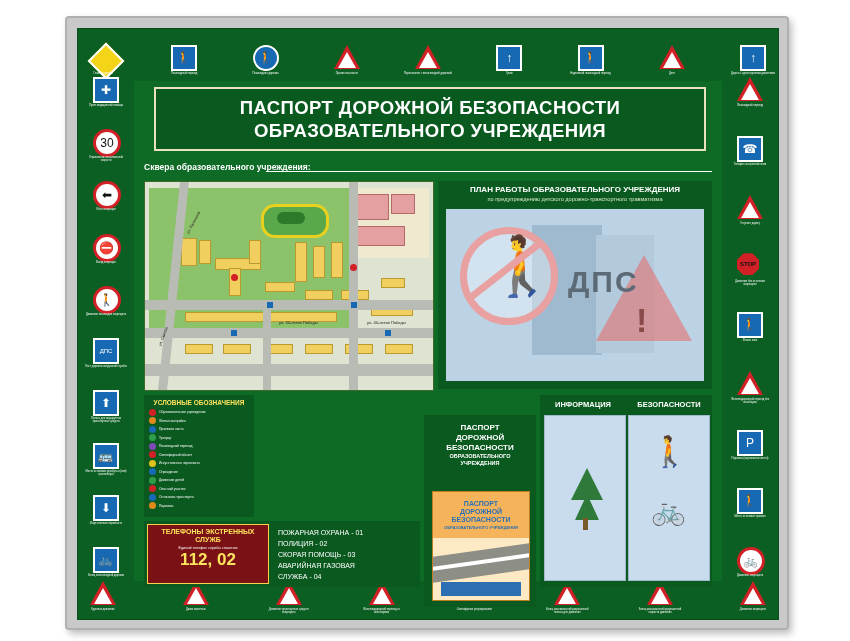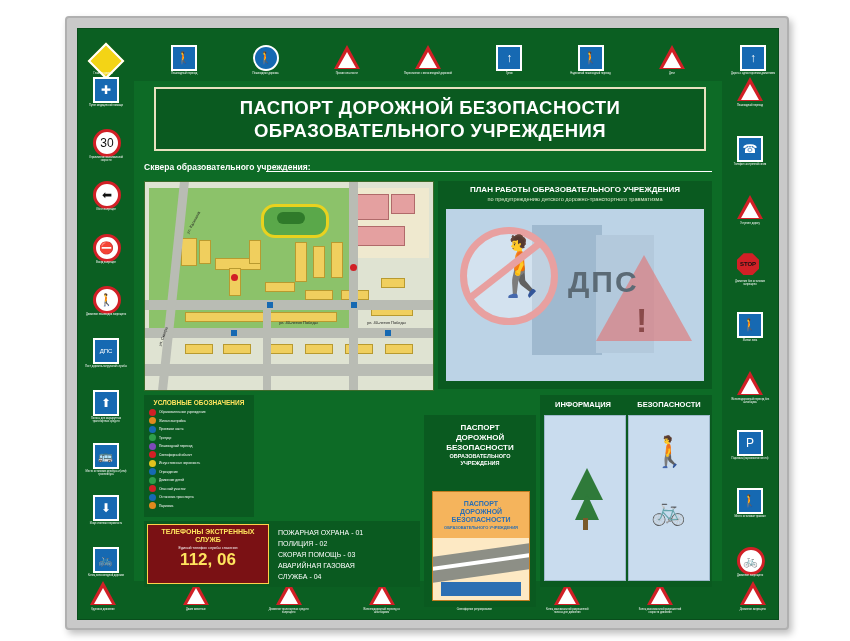--- a/index.html
+++ b/index.html
@@ -461,21 +461,21 @@
         <div style="position:absolute;left:0;top:0;width:80px;height:164px;background:#c9dcee;"></div>
         <div style="position:absolute;left:22px;top:18px;font-size:30px;color:#2f7a3a;">🚶</div>
         <div style="position:absolute;left:22px;top:78px;font-size:28px;color:#2f7a3a;">🚲</div>
       </div>
     </div>
 
     <div class="phones">
       <div class="ph-l">
         <div class="t1">ТЕЛЕФОНЫ ЭКСТРЕННЫХ СЛУЖБ</div>
         <div class="t2">Единый телефон службы спасения</div>
-        <div class="t3">112, 06</div>
+        <div class="t3">112, 02</div>
       </div>
       <div class="ph-r" id="phone-list">
           <div>ПОЖАРНАЯ ОХРАНА - 01</div>
           <div>ПОЛИЦИЯ - 02</div>
           <div>СКОРАЯ ПОМОЩЬ - 03</div>
           <div>АВАРИЙНАЯ ГАЗОВАЯ</div>
           <div>СЛУЖБА - 04</div>
         </div>
     </div>
 

